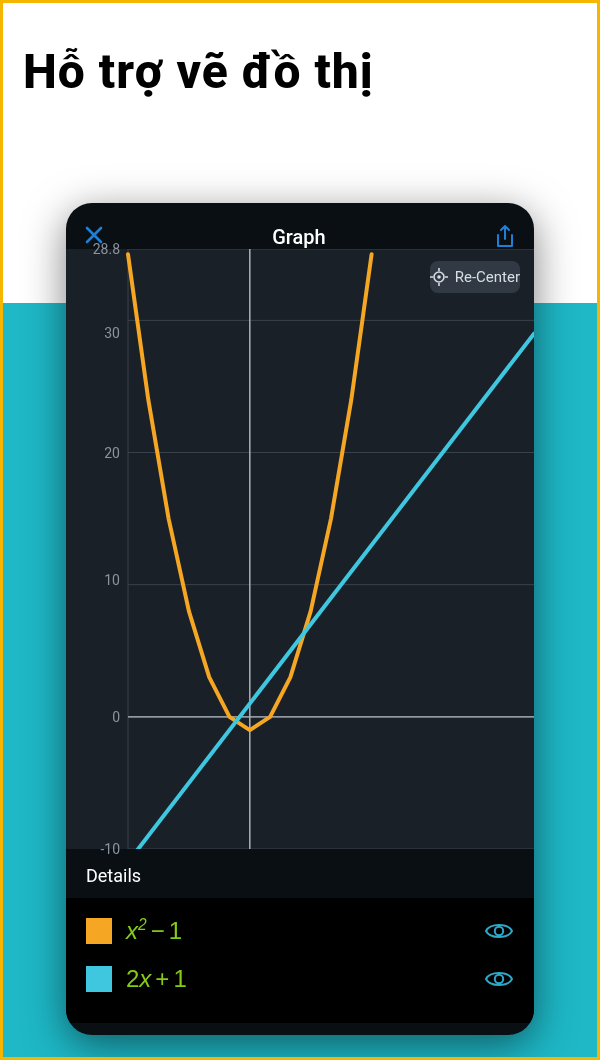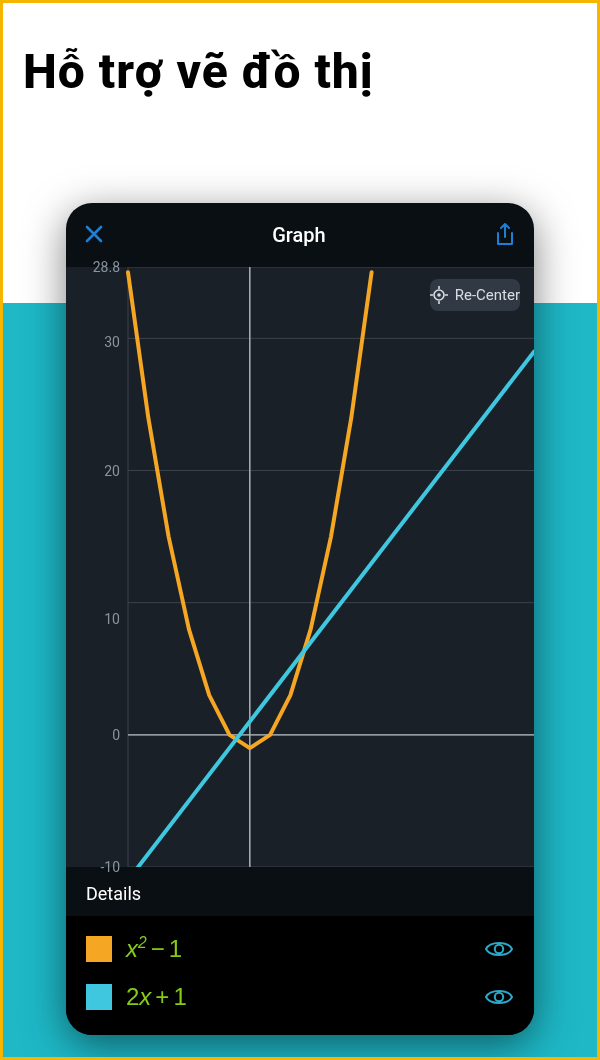--- a/index.html
+++ b/index.html
@@ -33,23 +33,23 @@
     left: 50%;
     transform: translateX(-50%);
     width: 468px;
     height: 832px;
     background: #0a0f14;
     border-radius: 26px;
     box-shadow: 0 10px 40px rgba(0,0,0,0.5);
     overflow: hidden;
   }
   .topbar {
-    height: 64px;
+    height: 46px;
     display: flex;
-    align-items: center;
+    align-items: flex-end;
     justify-content: space-between;
     padding: 0 18px;
   }
   .close-x {
     color: #1e7fd6;
     font-size: 26px;
     font-weight: 300;
     cursor: pointer;
     line-height: 1;
   }
@@ -176,23 +176,23 @@
           <circle cx="9" cy="9" r="1.8" fill="#d8dde2"></circle>
           <path d="M9 0 V3 M9 15 V18 M0 9 H3 M15 9 H18" stroke="#d8dde2" stroke-width="1.6"></path>
         </svg>
       </span>
       <span>Re-Center</span>
     </div>
 
     <div id="yticks">
         <div class="ytick" style="top: 600px;">-10</div>
         <div class="ytick" style="top: 467.841px;">0</div>
-        <div class="ytick" style="top: 352px; margin-left: 39px;">10</div>
+        <div class="ytick" style="top: 331px; margin-left: 39px;">10</div>
         <div class="ytick" style="top: 203.524px;">20</div>
-        <div class="ytick" style="top: 75px;">30</div>
+        <div class="ytick" style="top: 84px;">30</div>
         <div class="ytick" style="top: 0px;">28.8</div>
       </div>
   </div>
 
   <div class="details-hdr">Details</div>
 
   <div class="legend" id="legend">
       <div class="legend-row">
         <div class="swatch" style="background: rgb(245, 166, 35);"></div>
         <div class="formula"><span>x</span><span class="sup">2</span><span class="op">−</span><span class="num">1</span></div>

